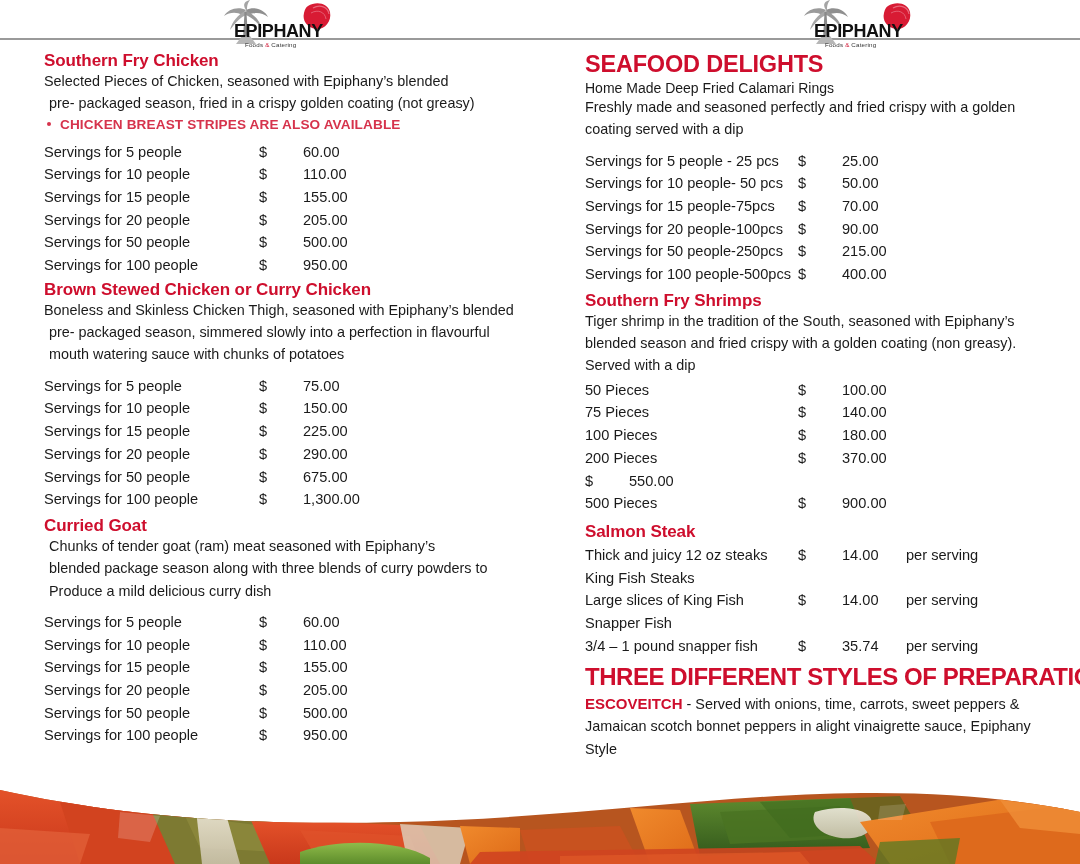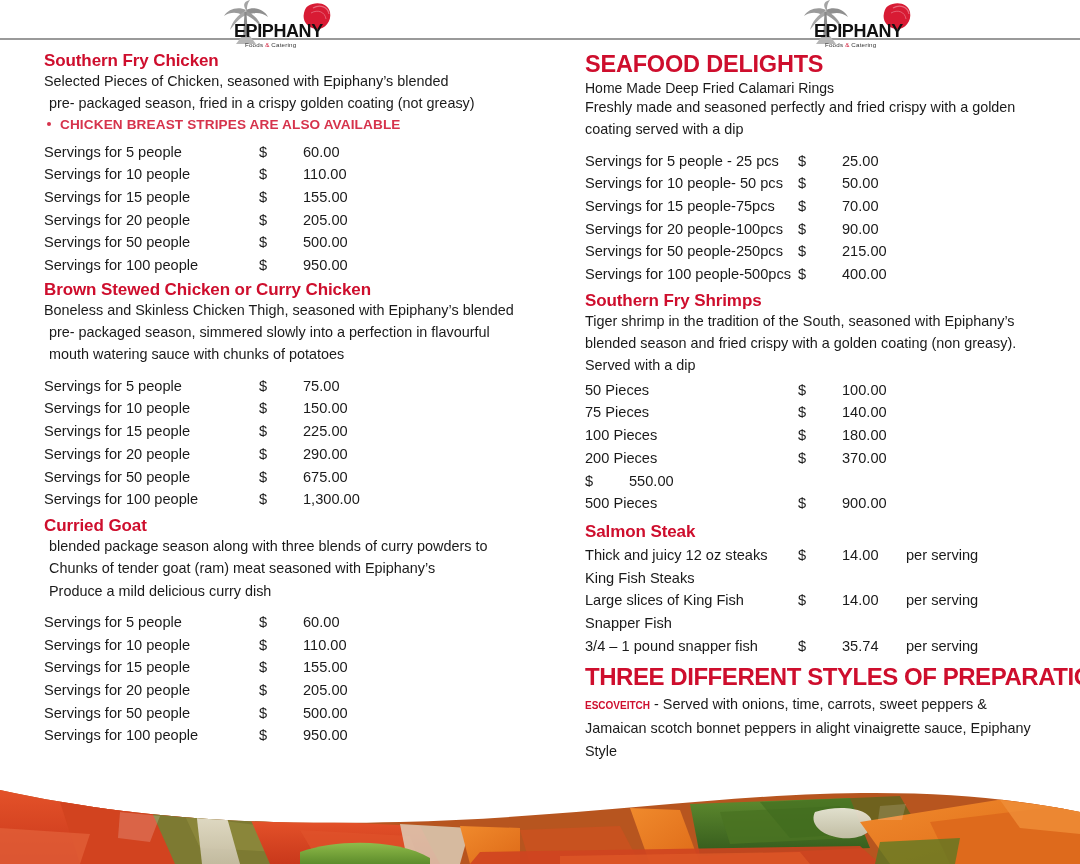--- a/index.html
+++ b/index.html
@@ -276,22 +276,22 @@
           <span class="amt">1,300.00</span>
         </div>
       </div>
     </div>
 
     <div class="gap-after-brown"></div>
 
     <div class="block">
       <h2 class="section-title title-lg">Curried Goat</h2>
       <div class="desc">
+        <div class="indent">Chunks of tender goat (ram) meat seasoned with Epiphany’s</div>
         <div class="indent">blended package season along with three blends of curry powders to</div>
-        <div class="indent">Chunks of tender goat (ram) meat seasoned with Epiphany’s</div>
         <div class="indent">Produce a mild delicious curry dish</div>
       </div>
       <div class="price-table">
         <div class="price-row">
           <span class="label">Servings for 5 people</span>
           <span class="cur">$</span>
           <span class="amt">60.00</span>
         </div>
         <div class="price-row">
           <span class="label">Servings for 10 people</span>
@@ -443,21 +443,21 @@
           <span class="suffix">per serving</span>
         </div>
       </div>
     </div>
 
     <div class="gap-after-salmon"></div>
 
     <div class="block">
       <h2 class="section-title title-wide">THREE DIFFERENT STYLES OF PREPARATION</h2>
       <div class="desc" style="margin-top:3px;">
-        <div><span style="color:#CE0E2D;font-weight:bold;font-size:10px;margin-top:28px;">ESCOVEITCH</span><span> - Served with onions, time, carrots, sweet peppers &amp;</span></div>
+        <div><span style="color:#CE0E2D;font-weight:bold;font-size:15px;margin-top:28px;">ESCOVEITCH</span><span> - Served with onions, time, carrots, sweet peppers &amp;</span></div>
         <div>Jamaican scotch bonnet peppers in alight vinaigrette sauce, Epiphany</div>
         <div>Style</div>
       </div>
     </div>
   </div>
 </div>
 
 <div class="food-photo">
   <svg width="1080" height="82" viewBox="0 0 1080 82" xmlns="http://www.w3.org/2000/svg">
     <defs>

